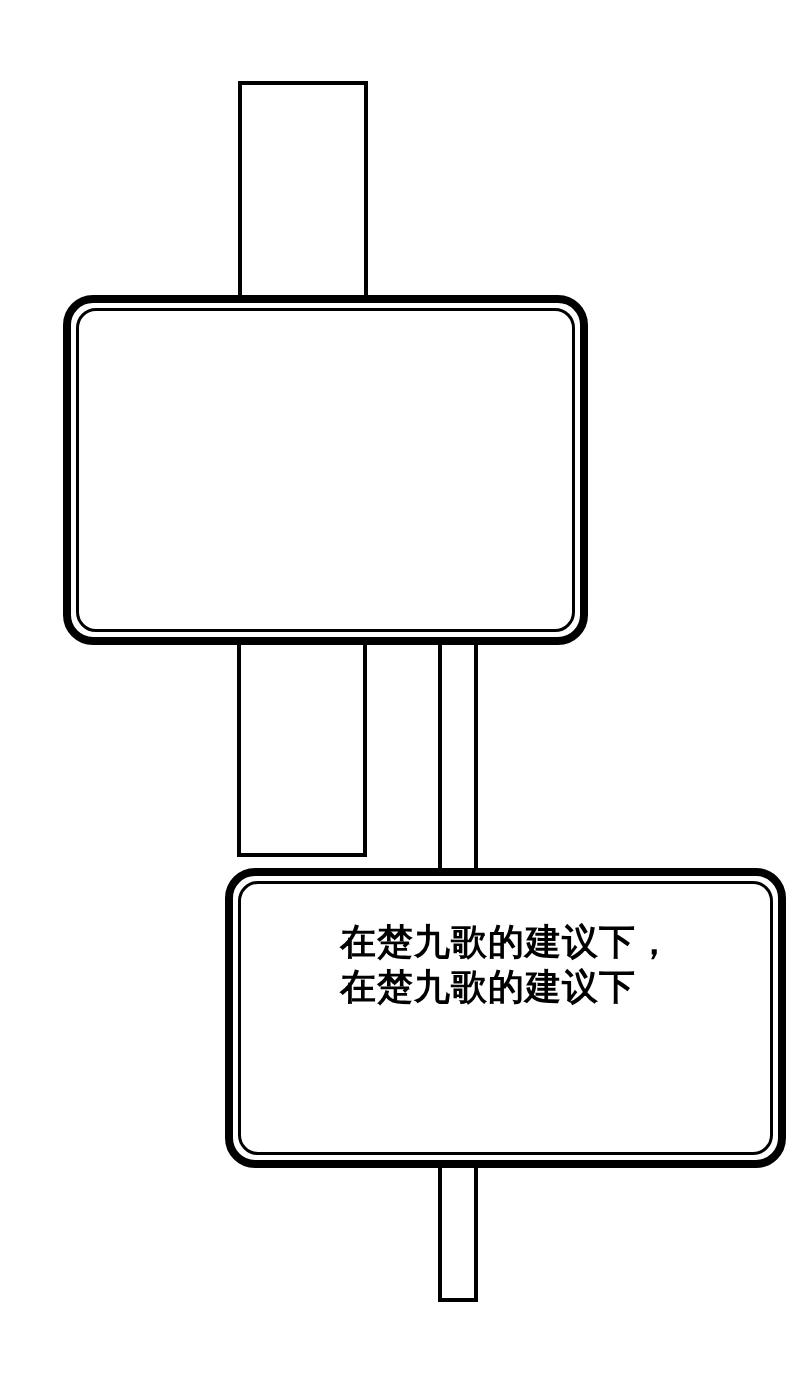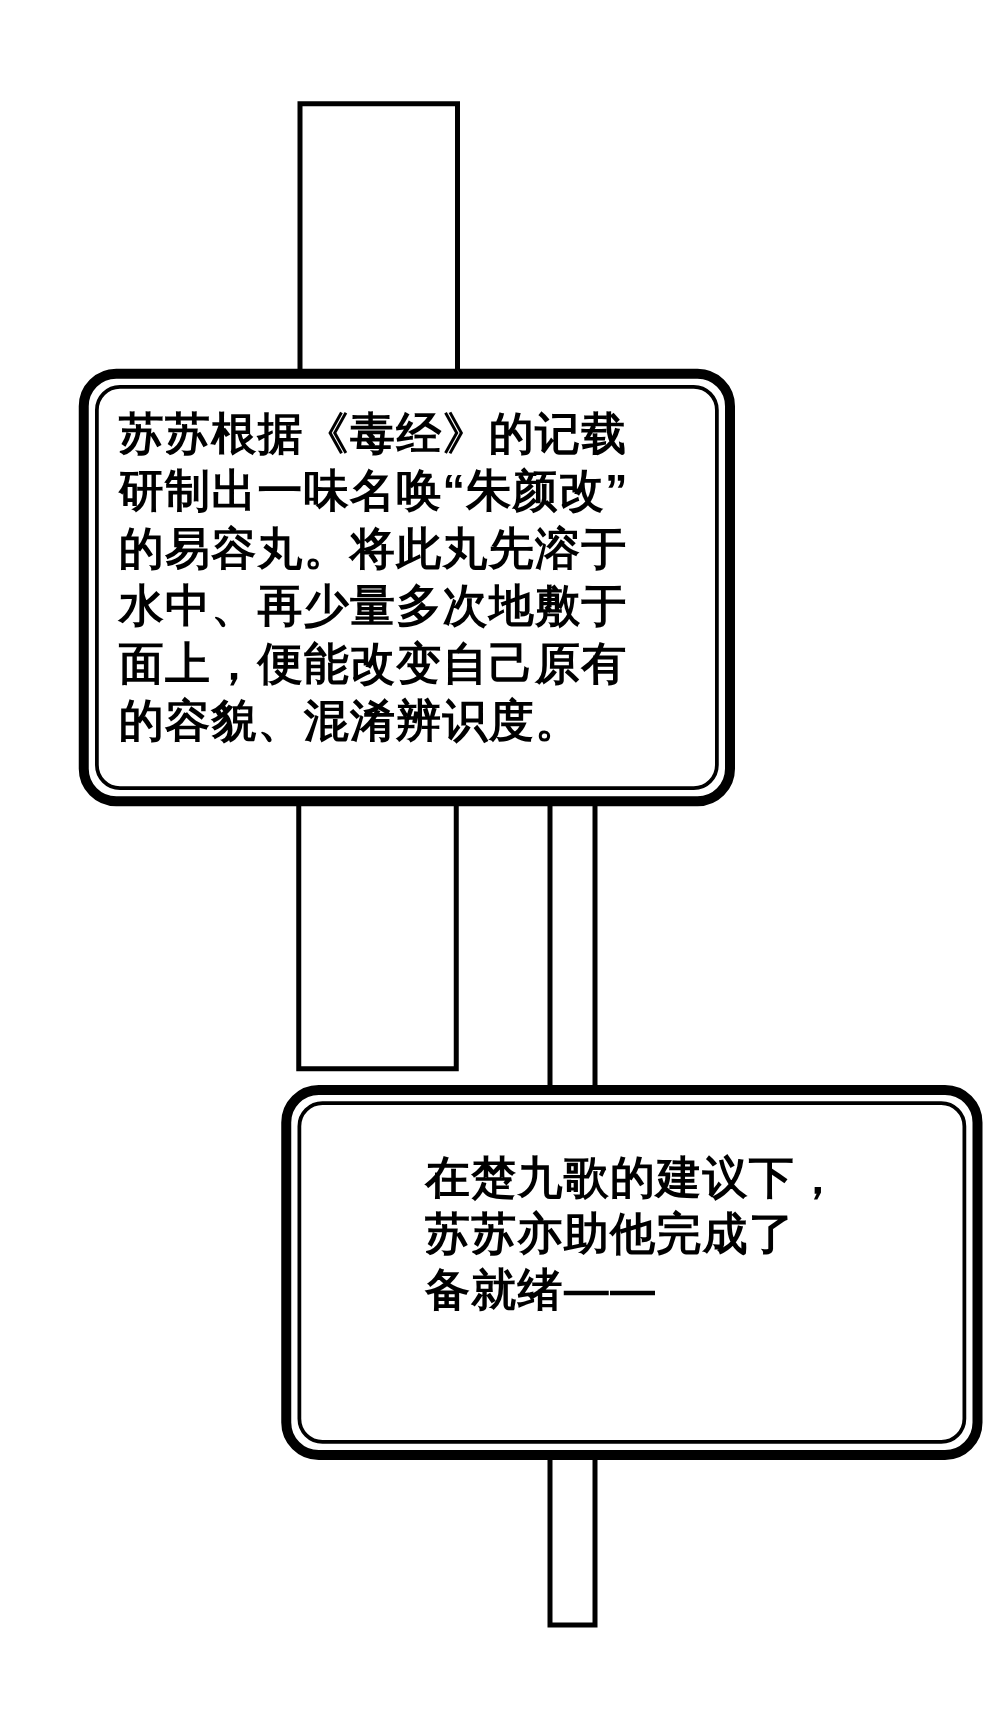--- a/index.html
+++ b/index.html
@@ -63,32 +63,23 @@
 
 <div class="page">
 
   <div class="bar bar-top"></div>
   <div class="bar bar-mid-wide"></div>
   <div class="bar bar-mid-thin"></div>
   <div class="bar bar-bottom"></div>
 
   <div class="caption-box caption-box-1">
     <div class="caption-inner"></div>
-    <div class="caption-text">
-      <div>苏苏根据《毒经》的记载</div>
-      <div>研制出一味名唤“朱颜改”</div>
-      <div>的易容丸。将此丸先溶于</div>
-      <div>水中、再少量多次地敷于</div>
-      <div>面上，便能改变自己原有</div>
-      <div>的容貌、混淆辨识度。</div>
-    </div>
   </div>
 
   <div class="caption-box caption-box-2">
     <div class="caption-inner"></div>
     <div class="caption-text">
       <div>在楚九歌的建议下，</div>
-      <div>苏苏亦助他完成了</div>
-      <div>备就绪——</div>
+      <div>在楚九歌的建议下</div>
     </div>
   </div>
 
 </div>
 
 </body></html>

